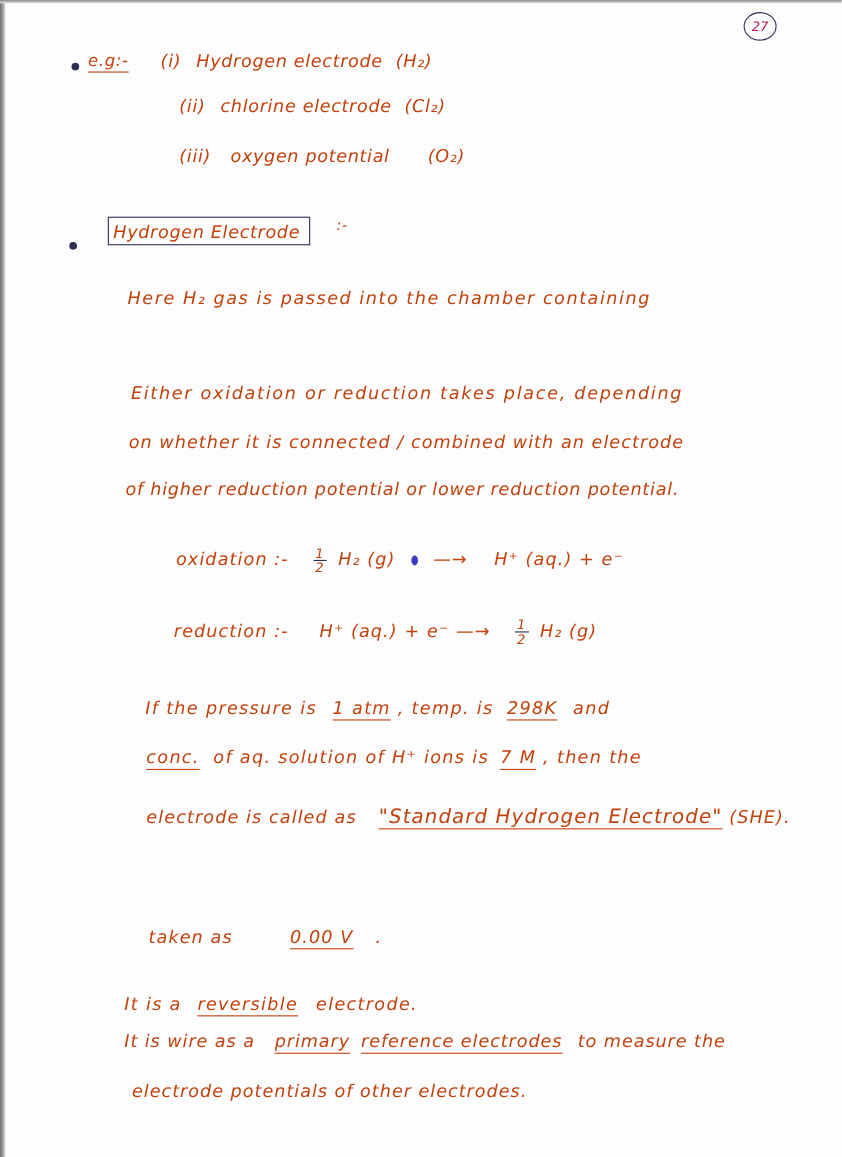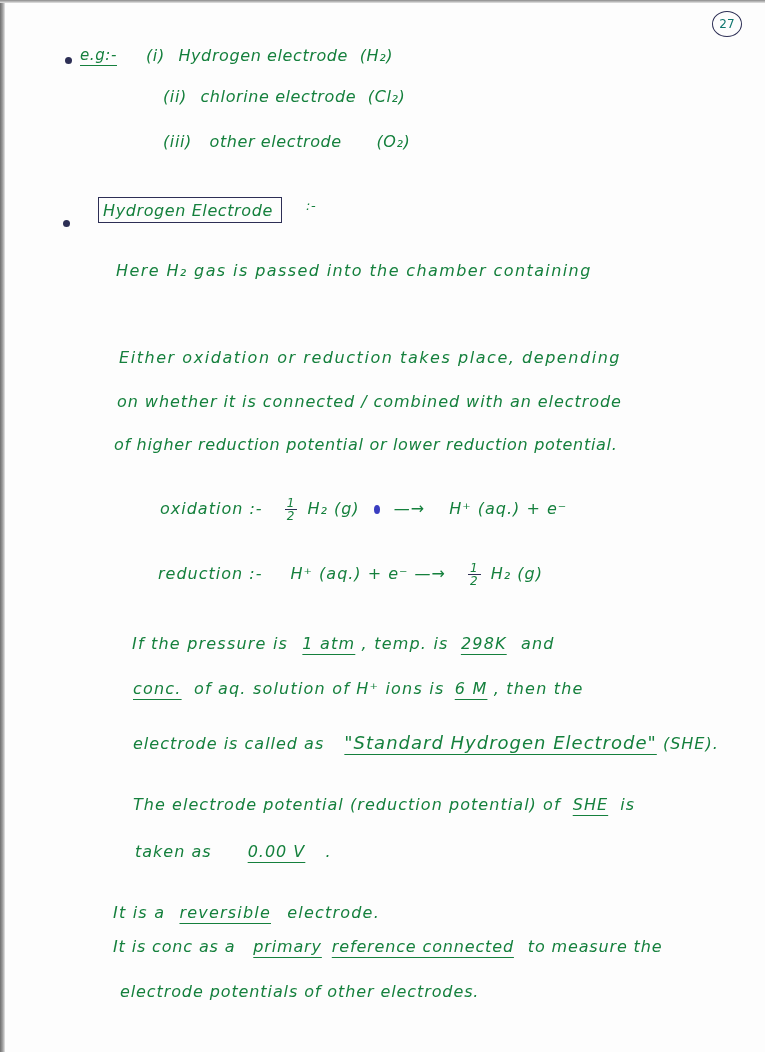--- a/index.html
+++ b/index.html
@@ -22,32 +22,32 @@
     position: absolute; left: 0; top: 0; width: 765px; height: 3px;
     background: linear-gradient(to bottom, #8a8a8a, #e4e4e4);
   }
   .hw {
     position: absolute;
     font-family: "DejaVu Sans", sans-serif;
     font-size: 16px;
     font-style: italic;
     letter-spacing: 0.6px;
     white-space: nowrap;
-    color: #15803d;
+    color: #c2410c;
   }
   .ul { text-decoration: underline; text-underline-offset: 5px; text-decoration-thickness: 1px; }
   .bullet {
     position: absolute; width: 7px; height: 7px; border-radius: 50%;
     background: #2d2f55;
   }
   .page-number {
-    position: absolute; left: 712px; top: 11px; width: 28px; height: 24px;
+    position: absolute; left: 676px; top: 11px; width: 28px; height: 24px;
     border: 1.3px solid #2d2f55; border-radius: 50%;
     font-size: 12px; text-align: center; line-height: 24px;
-    font-family: "DejaVu Sans", sans-serif; color: #0f766e;
+    font-family: "DejaVu Sans", sans-serif; color: #be185d; font-style: italic;
   }
   .boxed {
     position: absolute; left: 98px; top: 197px;
     padding: 3px 8px 2px 4px;
     border: 1.3px solid #2d2f55;
   }
   .frac {
     display: inline-block; vertical-align: middle; text-align: center;
     font-size: 12px; line-height: 12px; margin: 0 4px;
   }
@@ -75,21 +75,21 @@
     <span style="margin-left:8px;">Hydrogen electrode</span>
     <span style="margin-left:6px;">(H₂)</span>
   </div>
   <div class="hw" style="left:163px; top:87px;">
     <span>(ii)</span>
     <span style="margin-left:8px;">chlorine electrode</span>
     <span style="margin-left:6px;">(Cl₂)</span>
   </div>
   <div class="hw" style="left:163px; top:132px;">
     <span>(iii)</span>
-    <span style="margin-left:12px;">other electrode</span>
+    <span style="margin-left:12px;">oxygen potential</span>
     <span style="margin-left:29px;">(O₂)</span>
   </div>
 
   <div class="bullet" style="left:63px; top:220px;"></div>
   <div class="boxed hw" style="position:absolute;">
     <span>Hydrogen Electrode</span>
   </div>
   <div class="hw" style="left:306px; top:198px; font-size:13px;">:-</div>
 
   <div class="hw" style="left:116px; top:261px; letter-spacing:1.4px;">Here H₂ gas is passed into the chamber containing</div>
@@ -123,45 +123,40 @@
   <div class="hw" style="left:132px; top:634px; letter-spacing:1.2px;text-align:center;">
     <span>If the pressure is</span>
     <span class="ul" style="margin-left:8px;">1 atm</span>
     <span>, temp. is</span>
     <span class="ul" style="margin-left:6px;">298K</span>
     <span style="margin-left:8px;">and</span>
   </div>
   <div class="hw" style="left:133px; top:679px; letter-spacing:1.2px;">
     <span class="ul">conc.</span>
     <span style="margin-left:6px;">of aq. solution of H⁺ ions is</span>
-    <span class="ul" style="margin-left:4px;">6 M</span>
+    <span class="ul" style="margin-left:4px;">7 M</span>
     <span>, then the</span>
   </div>
   <div class="hw" style="left:133px; top:732px; letter-spacing:1px;">
     <span>electrode is called as</span>
     <span class="ul" style="margin-left:14px; font-size:18px;">"Standard Hydrogen Electrode"</span>
     <span>(SHE).</span>
   </div>
 
-  <div class="hw" style="left:133px; top:795px; letter-spacing:1.05px;">
-    <span>The electrode potential (reduction potential) of</span>
-    <span class="ul" style="margin-left:6px;">SHE</span>
-    <span style="margin-left:6px;">is</span>
-  </div>
   <div class="hw" style="left:135px; top:842px; letter-spacing:1px;">
     <span>taken as</span>
-    <span class="ul" style="margin-left:30px;">0.00 V</span>
+    <span class="ul" style="margin-left:46px;">0.00 V</span>
     <span style="margin-left:14px;">.</span>
   </div>
 
   <div class="hw" style="left:113px; top:903px; letter-spacing:1.2px;">
     <span>It is a</span>
     <span class="ul" style="margin-left:8px;">reversible</span>
     <span style="margin-left:10px;">electrode.</span>
   </div>
   <div class="hw" style="left:113px; top:937px; letter-spacing:0.85px;">
-    <span>It is conc as a</span>
+    <span>It is wire as a</span>
     <span class="ul" style="margin-left:12px;text-align:center;">primary</span>
-    <span class="ul" style="margin-left:4px;">reference connected</span>
+    <span class="ul" style="margin-left:4px;">reference electrodes</span>
     <span style="margin-left:8px;text-align:right;">to measure the</span>
   </div>
   <div class="hw" style="left:120px; top:982px; letter-spacing:0.9px;">electrode potentials of other electrodes.</div>
 </div>
 
 </body></html>

